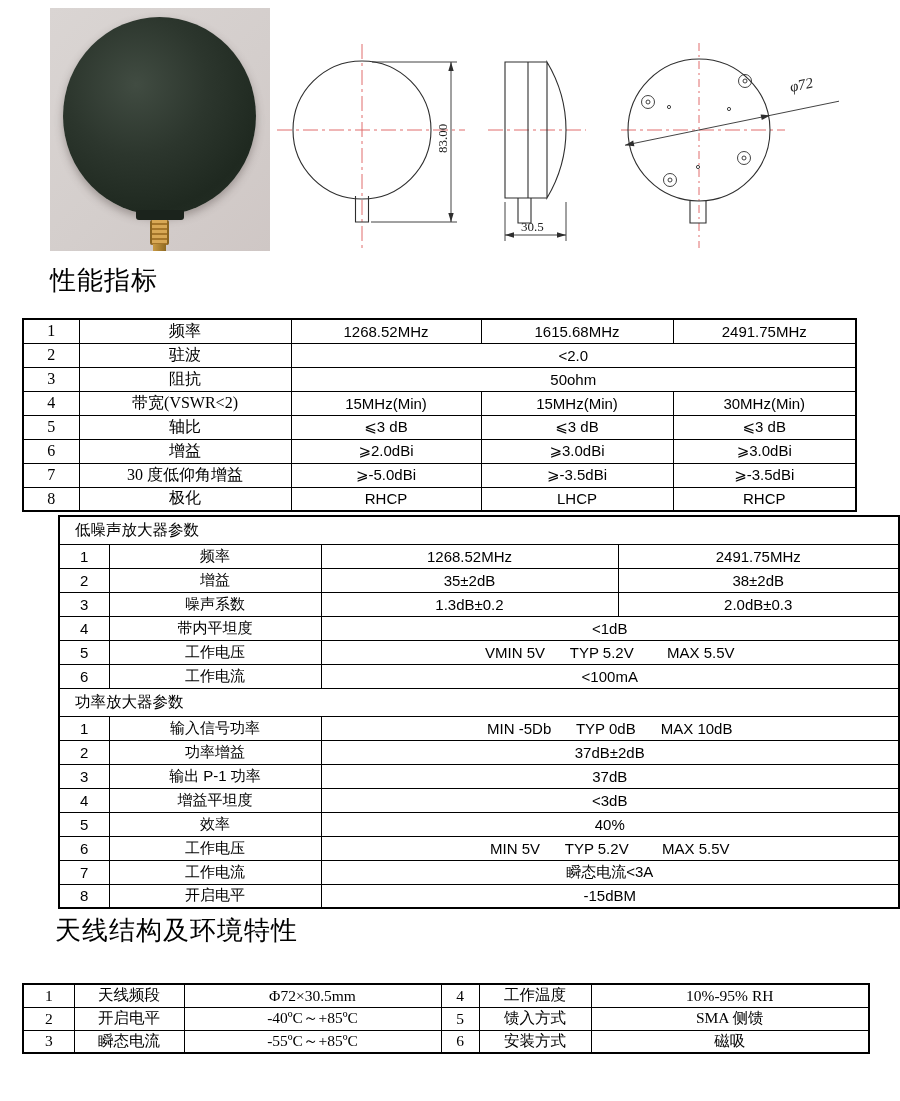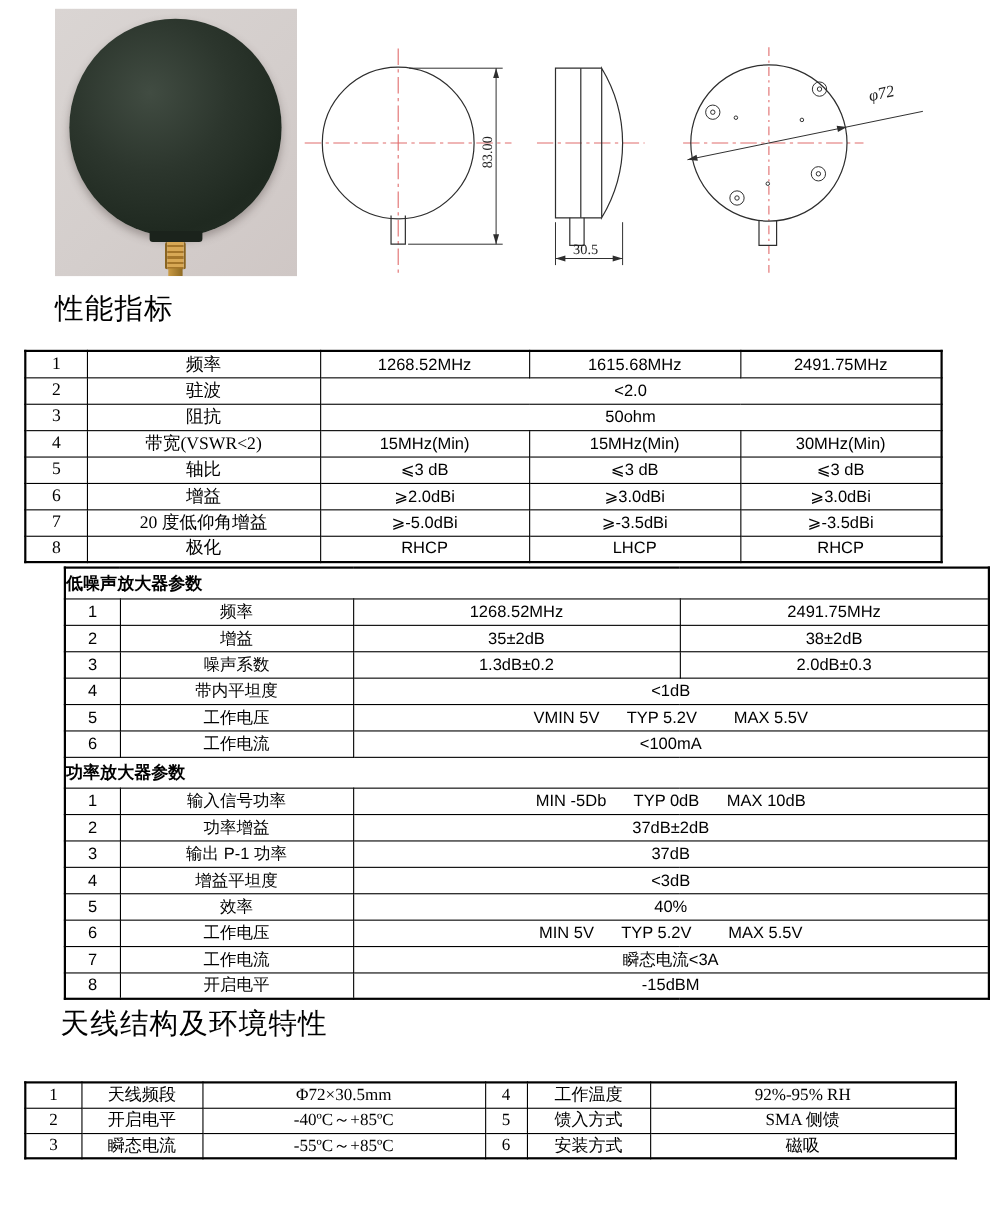--- a/index.html
+++ b/index.html
@@ -65,21 +65,21 @@
     border: 1px solid #000; text-align: center; vertical-align: middle;
     padding: 0 2px; font-size: 15px; white-space: pre-wrap; overflow: hidden;
   }
   #perf-table { margin: 21px 0 0 22px; width: 833px; }
   #perf-table td { height: 24px; }
   #perf-table td.no, #perf-table td.name { font-family: "Liberation Serif", "DejaVu Serif", serif; font-size: 16px; }
 
   #amp-table { margin: 3px 0 0 58px; width: 840px; }
   #amp-table td { height: 24px; }
   #amp-table td.sec-head {
-    text-align: left; font-weight: bold; padding-left: 0; height: 28px; font-size: 15.5px;
+    text-align: left; font-weight: normal; padding-left: 15px; height: 28px; font-size: 15.5px;
   }
 
   #struct-table { margin: 36px 0 0 22px; width: 846px; }
   #struct-table td {
     height: 23px; font-family: "Liberation Serif", "DejaVu Serif", serif; font-size: 15.5px;
   }
 </style>
 </head>
 <body>
 
@@ -188,21 +188,21 @@
     </tr>
     <tr>
       <td class="no">6</td>
       <td class="name">增益</td>
       <td>⩾2.0dBi</td>
       <td>⩾3.0dBi</td>
       <td>⩾3.0dBi</td>
     </tr>
     <tr>
       <td class="no">7</td>
-      <td class="name">20 度低仰角增益</td>
+      <td class="name">30 度低仰角增益</td>
       <td>⩾-5.0dBi</td>
       <td>⩾-3.5dBi</td>
       <td>⩾-3.5dBi</td>
     </tr>
     <tr>
       <td class="no">8</td>
       <td class="name">极化</td>
       <td>RHCP</td>
       <td>LHCP</td>
       <td>RHCP</td>
@@ -311,21 +311,21 @@
       <col style="width:112px">
       <col style="width:278px">
     </colgroup>
   <tbody>
     <tr>
       <td>1</td>
       <td>天线频段</td>
       <td>Φ72×30.5mm</td>
       <td>4</td>
       <td>工作温度</td>
-      <td>92%-95% RH</td>
+      <td>10%-95% RH</td>
     </tr>
     <tr>
       <td>2</td>
       <td>开启电平</td>
       <td>-40ºC～+85ºC</td>
       <td>5</td>
       <td>馈入方式</td>
       <td>SMA 侧馈</td>
     </tr>
     <tr>

